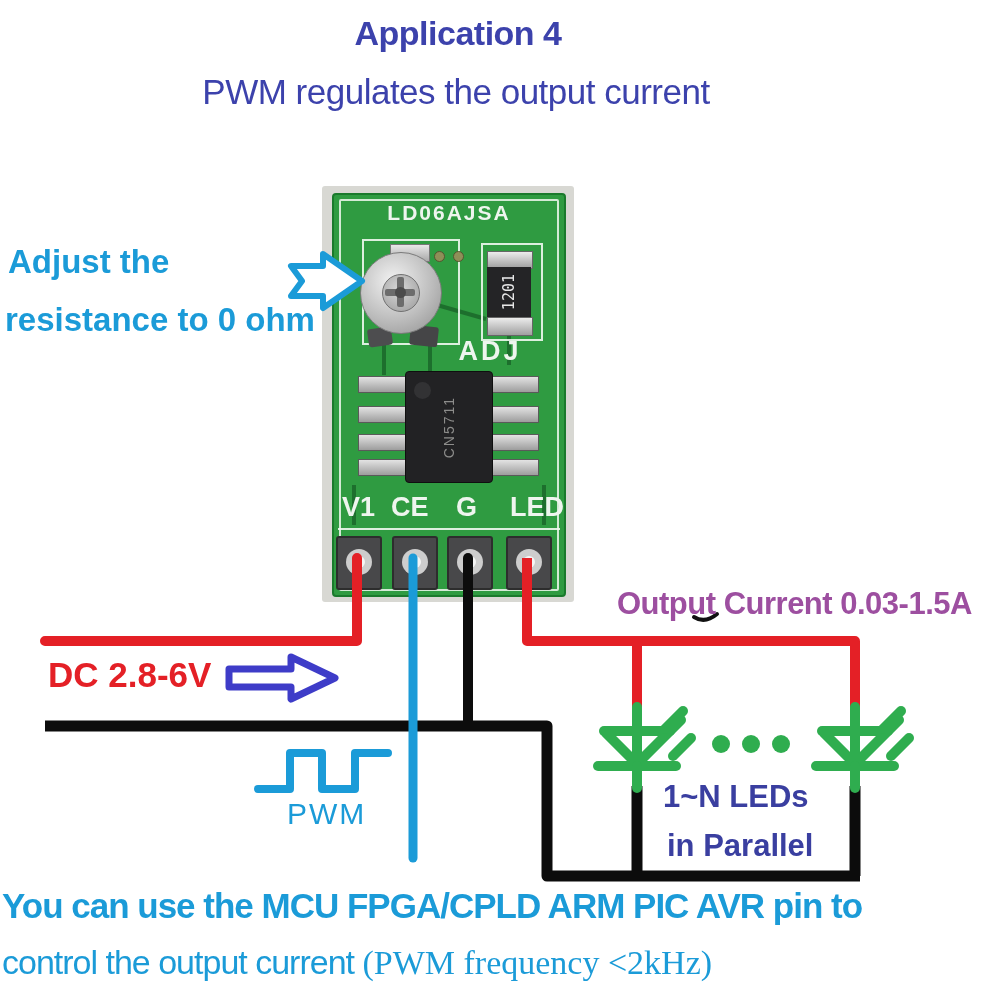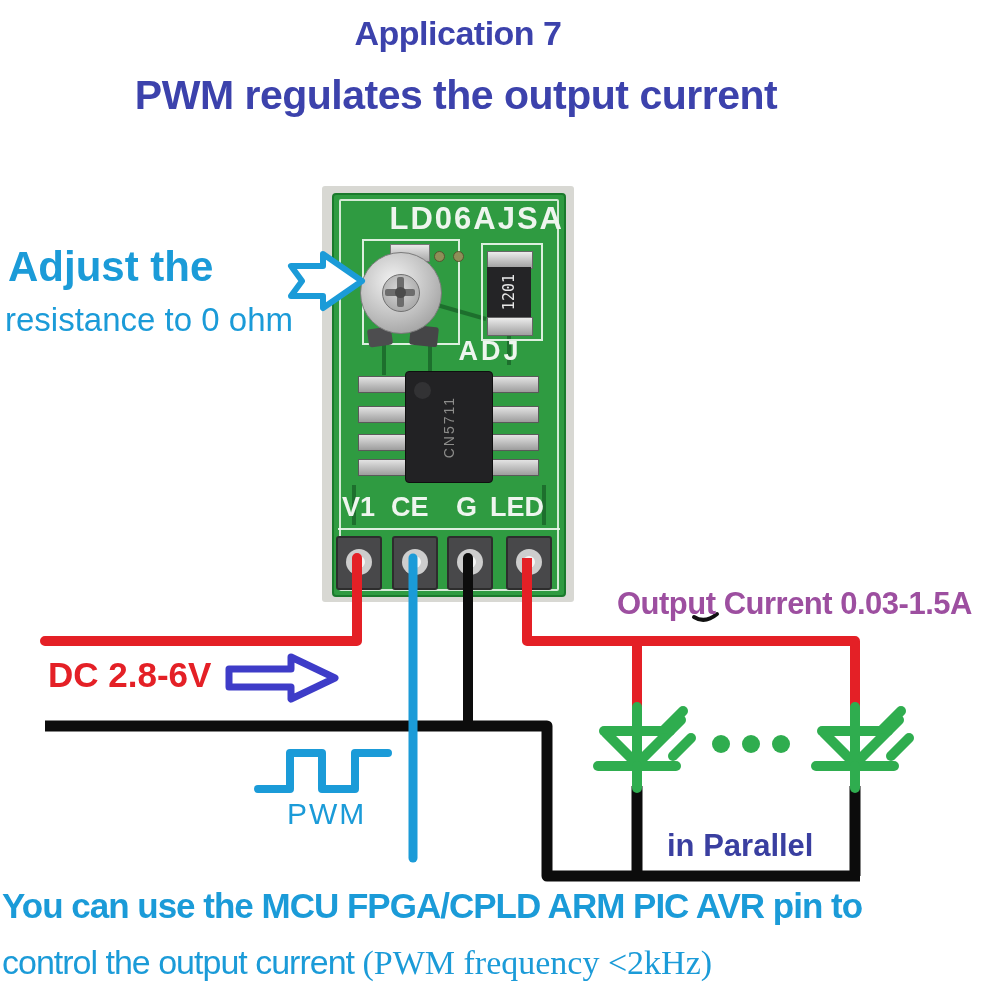--- a/index.html
+++ b/index.html
@@ -3,30 +3,30 @@
 <meta charset="utf-8">
 <style>
   html,body{margin:0;padding:0;background:#fff;}
   #stage{position:relative;width:1001px;height:1001px;background:#ffffff;overflow:hidden;
          font-family:"Liberation Sans",sans-serif;}
   .abs{position:absolute;}
 
   
   .title1{left:0;width:916px;top:14px;text-align:center;font-size:34px;font-weight:bold;
           color:var(--title-blue);letter-spacing:-0.5px;}
-  .title2{left:0;width:912px;top:72px;text-align:center;font-size:41px;font-weight:bold;
+  .title2{left:0;width:912px;top:72px;text-align:center;font-size:35px;font-weight:normal;
           color:var(--title-blue);letter-spacing:-0.5px;}
 
   
   .photo{left:322px;top:186px;width:252px;height:416px;background:#d8d8d3;border-radius:3px;}
   .board{position:absolute;left:10px;top:7px;width:230px;height:400px;background:var(--pcb-green);
          border:2px solid #1a7a2c;border-radius:4px;}
   .frame{position:absolute;left:5px;top:4px;right:5px;bottom:4px;
          border:2px solid rgba(240,248,240,.85);border-radius:2px;}
-  .pcb-model{position:absolute;left:0;top:6px;width:100%;text-align:right;font-size:31px;
+  .pcb-model{position:absolute;left:0;top:6px;width:100%;text-align:center;font-size:21px;
              font-weight:bold;color:var(--silk);letter-spacing:2px;}
   .pot-box{position:absolute;left:28px;top:44px;width:94px;height:102px;border:2px solid rgba(240,248,240,.9);}
   .pot-tab{position:absolute;left:56px;top:49px;width:38px;height:16px;
            background:linear-gradient(#e8e8e8,#a9a9a9);border:1px solid #777;}
   .pot-body{position:absolute;left:26px;top:57px;width:80px;height:80px;border-radius:50%;
             background:radial-gradient(circle at 40% 35%,#f2f2f2,#bdbdbd 55%,#8e8e8e);
             border:1px solid #7b7b7b;}
   .pot-inner{position:absolute;left:48px;top:79px;width:36px;height:36px;border-radius:50%;
              background:radial-gradient(circle at 45% 40%,#d8d8d8,#9a9a9a);border:1px solid #707070;}
   .slot-h{position:absolute;left:51px;top:94px;width:30px;height:7px;background:#6c6c6c;border-radius:2px;}
@@ -53,51 +53,51 @@
            font-weight:bold;color:var(--silk);letter-spacing:3px;}
   .lead{position:absolute;width:48px;height:15px;background:linear-gradient(#e3e3e3,#9d9d9d);
         border:1px solid #5a5a5a;}
   .ic-body{position:absolute;left:71px;top:176px;width:86px;height:110px;background:#222224;
            border:1px solid #0f0f0f;border-radius:4px;display:flex;align-items:center;justify-content:center;}
   .ic-dimple{position:absolute;left:8px;top:10px;width:17px;height:17px;border-radius:50%;background:#323234;}
   .ic-body span{writing-mode:vertical-rl;transform:rotate(180deg);color:#8d8d8b;font-size:14px;
                 letter-spacing:2px;}
   .pinrow span{position:absolute;top:0;color:var(--silk);font-size:27px;font-weight:bold;}
   .pinrow{position:absolute;left:0;top:297px;width:100%;height:34px;}
-  .pin-v1{left:8px;}  .pin-ce{left:57px;} .pin-g{left:122px;} .pin-led{left:156px;}
+  .pin-v1{left:8px;}  .pin-ce{left:57px;} .pin-g{left:122px;} .pin-led{left:176px;}
   .sep{position:absolute;left:4px;right:4px;top:333px;height:2px;background:rgba(240,248,240,.9);}
   .pad{position:absolute;top:341px;width:42px;height:50px;background:#48484a;border:2px solid #2d2d2d;
        border-radius:3px;}
   .pad .ring{position:absolute;left:8px;top:11px;width:26px;height:26px;border-radius:50%;background:#cdcdcd;}
   .pad .hole{position:absolute;left:15px;top:18px;width:12px;height:12px;border-radius:50%;background:#f5f5f5;}
   .pad1{left:2px;} .pad2{left:58px;} .pad3{left:113px;} .pad4{left:172px;}
 
   
-  .t-adjust1{left:8px;top:243px;font-size:42px;font-weight:bold;color:var(--light-blue);text-align:center;}
-  .t-adjust2{left:5px;top:301px;font-size:33px;font-weight:normal;color:var(--light-blue);}
+  .t-adjust1{left:8px;top:243px;font-size:33px;font-weight:bold;color:var(--light-blue);text-align:center;}
+  .t-adjust2{left:5px;top:301px;font-size:33px;font-weight:bold;color:var(--light-blue);}
   .t-dc{left:48px;top:655px;font-size:35px;font-weight:bold;color:var(--red);}
   .t-out{left:573px;top:586px;font-size:31px;font-weight:bold;color:var(--purple);letter-spacing:-0.5px;margin-left:44px;}
   .t-pwm{left:287px;top:797px;font-size:30px;color:var(--light-blue);
          font-family:Liberation Sans, sans-serif;letter-spacing:2px;}
   .t-leds1{left:663px;top:779px;font-size:31px;font-weight:bold;color:var(--dark-blue);}
   .t-leds2{left:667px;top:828px;font-size:31px;font-weight:bold;color:var(--dark-blue);}
   .t-foot1{left:2px;top:886px;font-size:35px;font-weight:bold;color:var(--light-blue);
            letter-spacing:-1px;white-space:nowrap;}
   .t-foot2{left:2px;top:943px;white-space:nowrap;}
   .t-foot2 .b{font-size:34px;font-weight:normal;color:var(--light-blue);letter-spacing:-1px;}
   .t-foot2 .s{font-size:34px;color:var(--light-blue);font-family:"Liberation Serif",serif;
               letter-spacing:0px;text-align:right;}
   svg.overlay{position:absolute;left:0;top:0;width:1001px;height:1001px;pointer-events:none;}
 </style>
 </head>
 <body>
 
 <div id="stage">
 
-  <div class="abs title1">Application 7</div>
+  <div class="abs title1">Application 4</div>
   <div class="abs title2">PWM regulates the output current</div>
 
   <div class="abs photo">
     <div class="board">
       <div class="frame"></div>
       <svg width="230" height="400" style="position:absolute;left:0;top:0">
         <path d="M96,108 L152,124" stroke="#1d6f2d" stroke-width="4" fill="none"></path>
         <path d="M50,150 L50,180" stroke="#1d6f2d" stroke-width="4" fill="none"></path>
         <path d="M96,146 L96,176" stroke="#1d6f2d" stroke-width="4" fill="none"></path>
         <path d="M175,141 L175,170" stroke="#1d6f2d" stroke-width="4" fill="none"></path>
@@ -216,19 +216,20 @@
     <polygon points="291,266 323,266 323,254 362,281 323,308 323,296 291,296 302,281" fill="#ffffff" stroke="var(--light-blue)" stroke-width="6" stroke-linejoin="round"></polygon>
 
     <polygon points="229,669 291,669 291,657 335,678 291,699 291,687 229,687" fill="#ffffff" stroke="var(--indigo-arrow)" stroke-width="7" stroke-linejoin="round"></polygon>
   </svg>
 
   <div class="abs t-adjust1">Adjust the</div>
   <div class="abs t-adjust2">resistance to 0 ohm</div>
   <div class="abs t-dc">DC 2.8-6V</div>
   <div class="abs t-out">Output Current 0.03-1.5A</div>
   <div class="abs t-pwm">PWM</div>
+  <div class="abs t-leds1">1~N LEDs</div>
   <div class="abs t-leds2">in Parallel</div>
   <div class="abs t-foot1">You can use the MCU FPGA/CPLD ARM PIC AVR  pin to</div>
   <div class="abs t-foot2">
     <span class="b">control the output current </span><span class="s">(PWM frequency &lt;2kHz)</span>
   </div>
 
 </div>
 
 </body></html>

